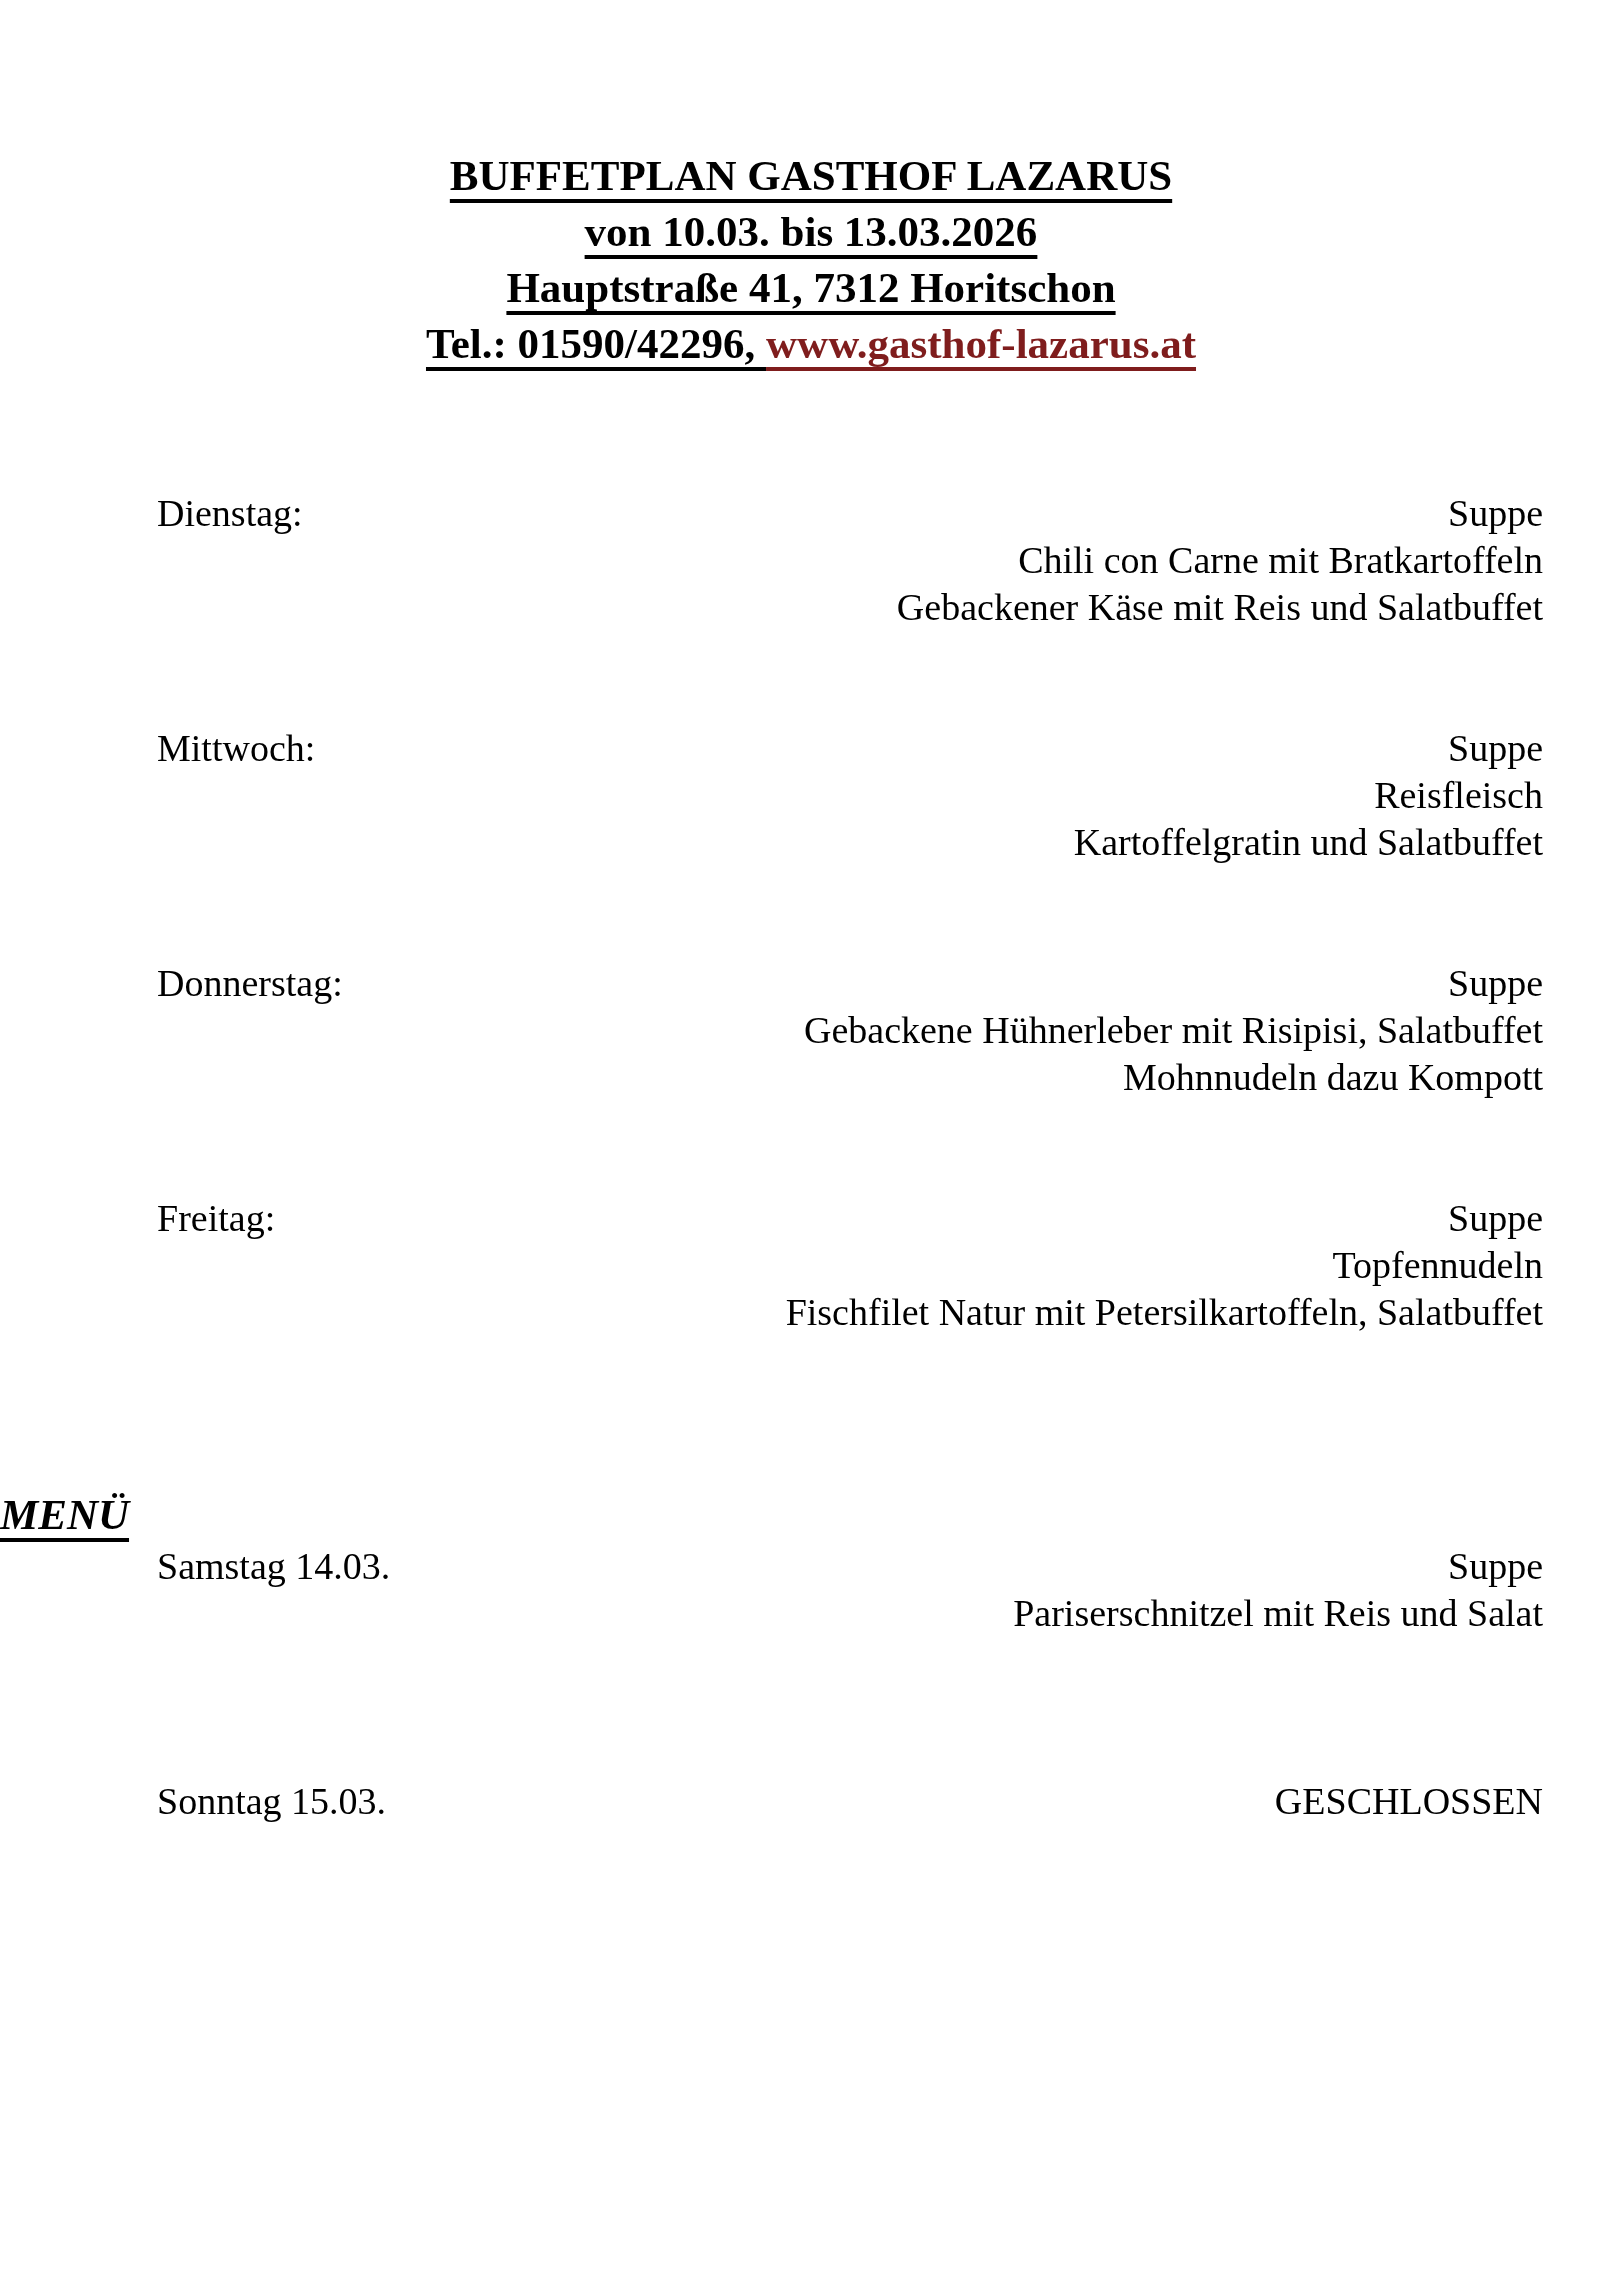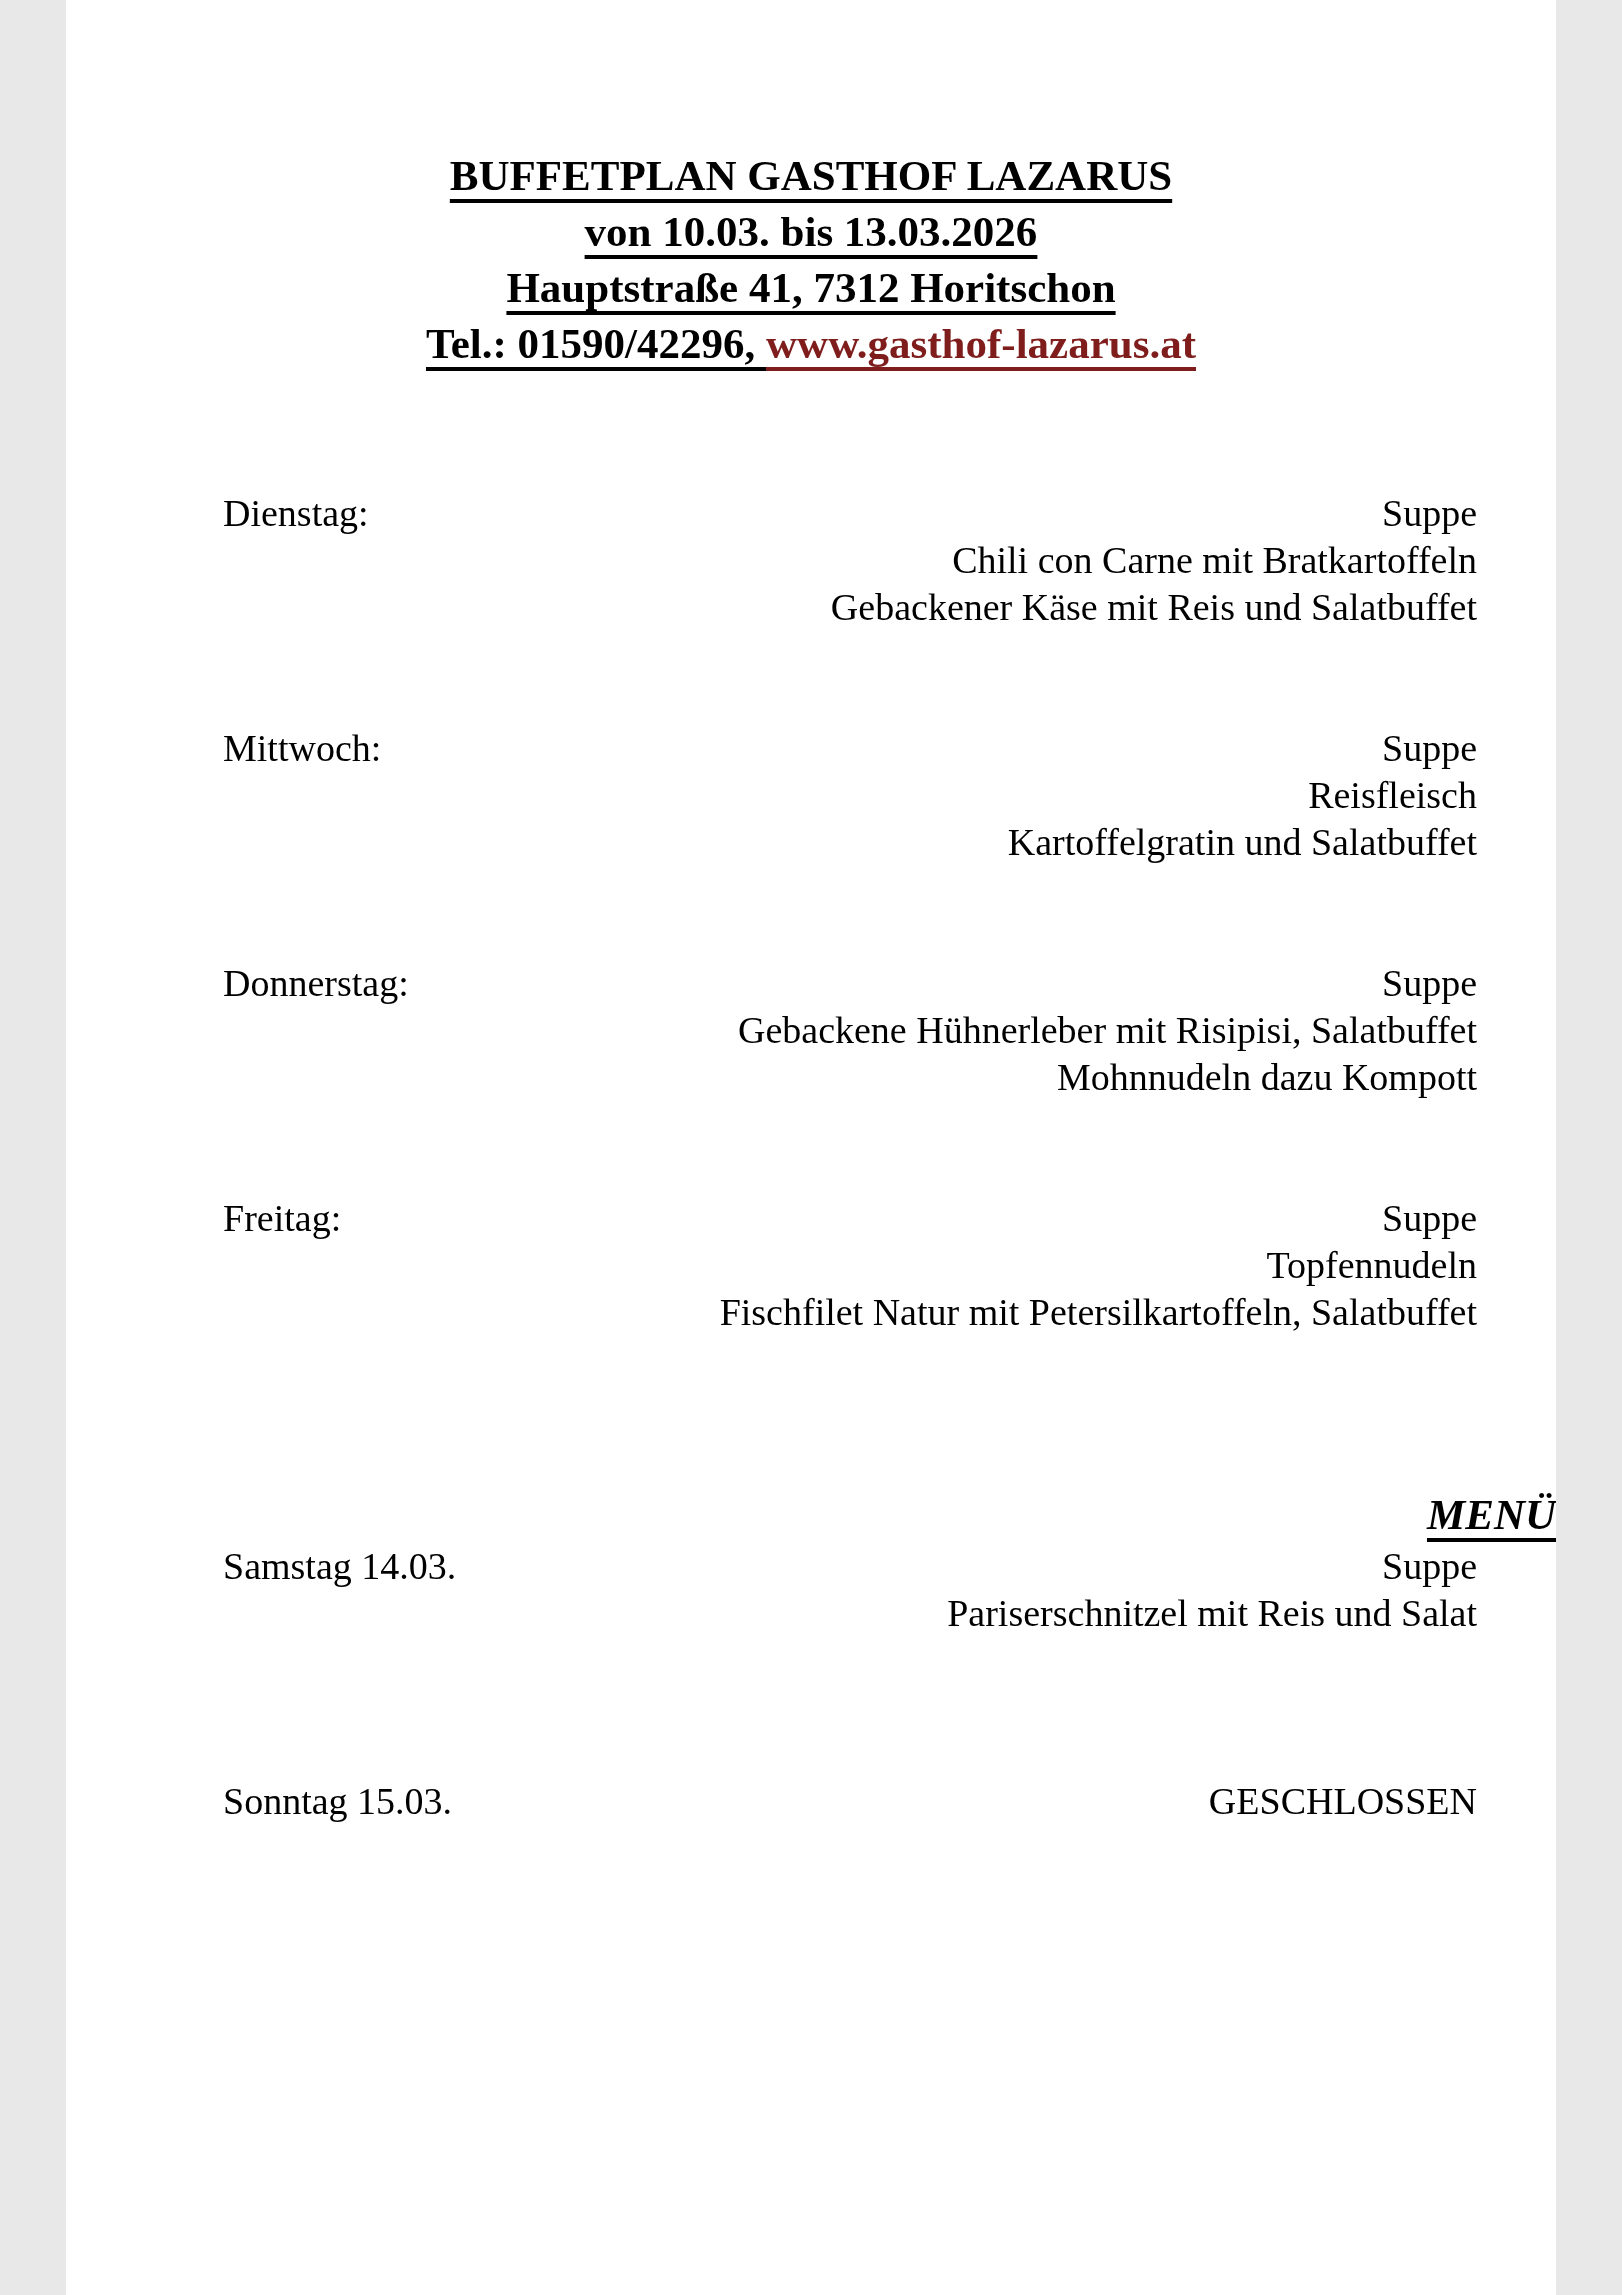--- a/index.html
+++ b/index.html
@@ -1,18 +1,18 @@
 <!DOCTYPE html>
 <html style="font-size:10.5px"><head>
 <meta charset="utf-8">
 <style>
   * { margin: 0; padding: 0; box-sizing: border-box; }
   html, body { background: #e8e8e8; }
   .doc {
-    width: 1490px;
+    width: 1622px;
     height: 2295px;
     margin: 0 auto;
     background: #ffffff;
     color: #000000;
     font-family: "Liberation Serif", "DejaVu Serif", serif;
     overflow: hidden;
   }
   .header {
     padding-top: 148px;
     text-align: center;
@@ -39,21 +39,21 @@
   }
   .label {
     flex: 0 0 393px;
     width: 393px;
   }
   .items { flex: 1 1 auto; text-align: right; }
   .gap-after-header { margin-top: 118px; }
   .gap-section { margin-top: 94px; }
   .menu-heading {
     margin-top: 151px;
-    text-align: right;
+    text-align: left;
     font-size: 43px;
     line-height: 56px;
     font-weight: bold;
     font-style: italic;
   }
   .gap-saturday { }
   .gap-sunday { margin-top: 141px; }
 </style>
 </head>
 <body>

